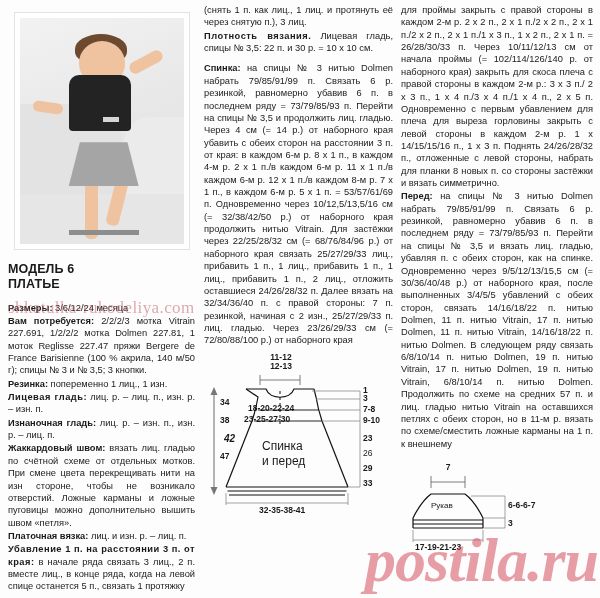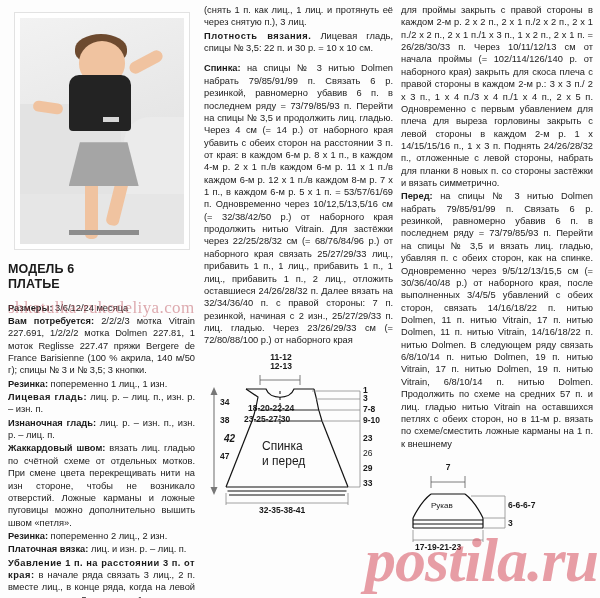--- a/index.html
+++ b/index.html
@@ -214,23 +214,20 @@
       </p>
 
       <p class="para">
         <span class="b">Изнаночная гладь:</span><span> лиц. р. – изн. п., изн. р. – лиц. п.</span>
       </p>
 
       <p class="para">
         <span class="b">Жаккардовый швом:</span><span> вязать лиц. гладью по счётной схеме от отдельных мотков. При смене цвета перекрещивать нити на изн стороне, чтобы не возникало отверстий. Ложные карманы и ложные пуговицы можно дополнительно вышить швом «петля».</span>
       </p>
 
-      <p class="para">
-        <span class="b">Резинка:</span><span> попеременно 2 лиц., 2 изн.</span>
-      </p>
 
       <p class="para">
         <span class="b">Платочная вязка:</span><span> лиц. и изн. р. – лиц. п.</span>
       </p>
 
       <p class="para">
         <span class="b sp">Убавление 1 п. на расстоянии 3 п. от края:</span><span> в начале ряда связать 3 лиц., 2 п. вместе лиц., в конце ряда, когда на левой спице останется 5 п., связать 1 протяжку</span>
       </p>
 
     </div>

